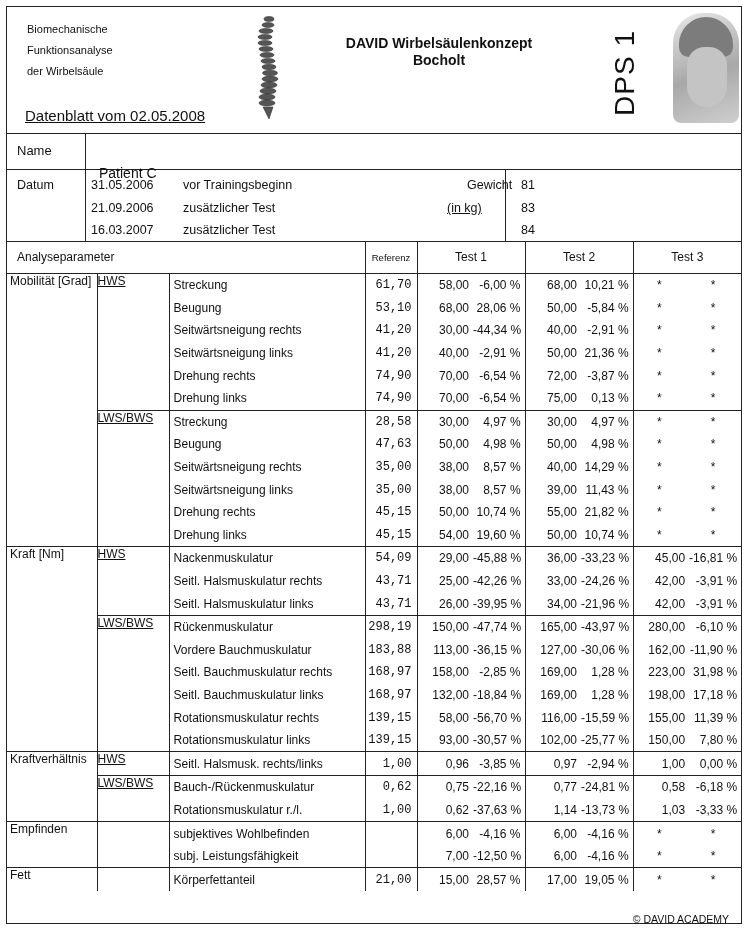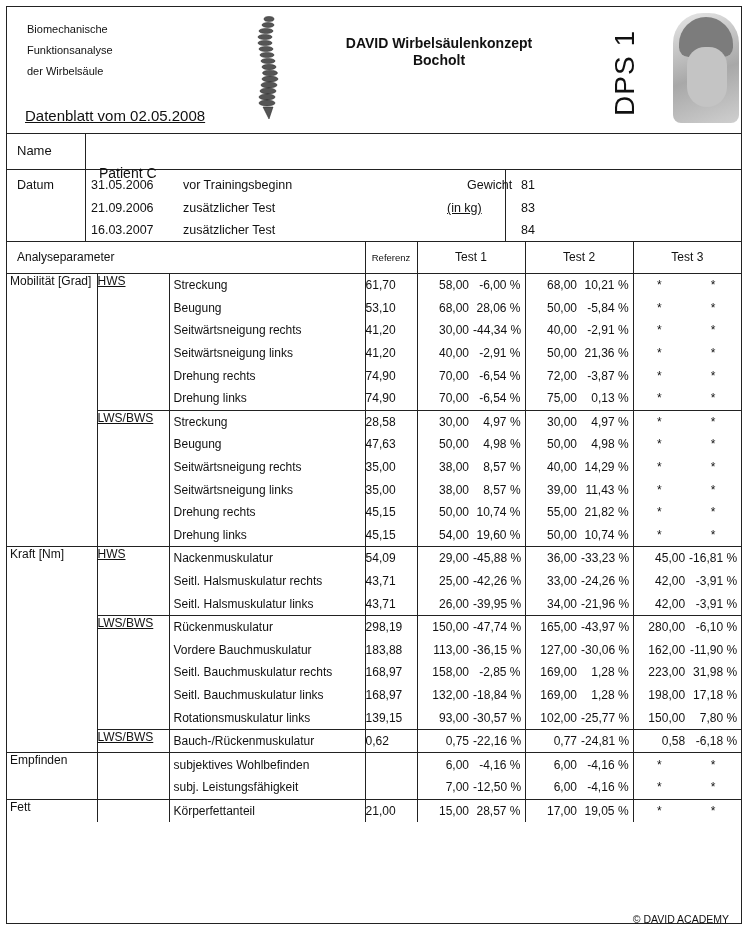--- a/index.html
+++ b/index.html
@@ -38,21 +38,21 @@
   .daterow .inkg { position: absolute; left: 440px; top: 32px; text-decoration: underline; }
   .daterow .divider2 { position: absolute; left: 498px; top: 0; bottom: 0; border-left: 1px solid #222; }
   .daterow .w { position: absolute; left: 514px; }
 
   .tbl { position: absolute; left: 0; top: 234px; width: 734px; border-collapse: collapse; font-size: 12px; table-layout: fixed; }
   .tbl td, .tbl th { padding: 0; height: 22.6px; white-space: nowrap; }
   .tbl th { font-weight: normal; height: 32px; border-bottom: 1px solid #222; }
   .c-cat { width: 90px; padding-left: 3px !important; vertical-align: top; }
   .c-reg { width: 72px; text-align: left; vertical-align: top; text-decoration: underline; }
   .c-par { width: 196px; padding-left: 4px !important; }
-  .c-ref { width: 52px; text-align: left; padding-right: 5px !important; }
+  .c-ref { width: 52px; text-align: right; padding-right: 5px !important; font-family: Liberation Mono, monospace; }
   .c-v  { text-align: right; padding-right: 4px !important; }
   .bl { border-left: 1px solid #222; }
   .gsep td { border-top: 1px solid #222; }
   .ssep .c-par, .ssep .c-ref, .ssep .c-v, .ssep .c-reg { border-top: 1px solid #222; }
   .footer { position: absolute; right: 12px; top: 906px; font-size: 10.5px; }
 </style>
 </head>
 <body>
 
 <div class="sheet">
@@ -363,41 +363,77 @@
           <td class="c-v bl">132,00</td>
           <td class="c-v">-18,84 %</td>
           <td class="c-v bl">169,00</td>
           <td class="c-v">1,28 %</td>
           <td class="c-v bl">198,00</td>
           <td class="c-v">17,18 %</td>
         </tr>
         <tr>
           <td class="c-cat" style="border-top: none;"></td>
           <td class="c-reg bl"></td>
+          <td class="c-par bl">Rotationsmuskulatur rechts</td>
+          <td class="c-ref bl">139,15</td>
+          <td class="c-v bl">58,00</td>
+          <td class="c-v">-56,70 %</td>
+          <td class="c-v bl">116,00</td>
+          <td class="c-v">-15,59 %</td>
+          <td class="c-v bl">155,00</td>
+          <td class="c-v">11,39 %</td>
+        </tr>
+        <tr>
+          <td class="c-cat" style="border-top: none;"></td>
+          <td class="c-reg bl"></td>
           <td class="c-par bl">Rotationsmuskulatur links</td>
           <td class="c-ref bl">139,15</td>
           <td class="c-v bl">93,00</td>
           <td class="c-v">-30,57 %</td>
           <td class="c-v bl">102,00</td>
           <td class="c-v">-25,77 %</td>
           <td class="c-v bl">150,00</td>
           <td class="c-v">7,80 %</td>
+        </tr>
+        <tr class="gsep">
+          <td class="c-cat">Kraftverhältnis</td>
+          <td class="c-reg bl">HWS</td>
+          <td class="c-par bl">Seitl. Halsmusk. rechts/links</td>
+          <td class="c-ref bl">1,00</td>
+          <td class="c-v bl">0,96</td>
+          <td class="c-v">-3,85 %</td>
+          <td class="c-v bl">0,97</td>
+          <td class="c-v">-2,94 %</td>
+          <td class="c-v bl">1,00</td>
+          <td class="c-v">0,00 %</td>
         </tr>
         <tr class="ssep">
           <td class="c-cat" style="border-top: none;"></td>
           <td class="c-reg bl">LWS/BWS</td>
           <td class="c-par bl">Bauch-/Rückenmuskulatur</td>
           <td class="c-ref bl">0,62</td>
           <td class="c-v bl">0,75</td>
           <td class="c-v">-22,16 %</td>
           <td class="c-v bl">0,77</td>
           <td class="c-v">-24,81 %</td>
           <td class="c-v bl">0,58</td>
           <td class="c-v">-6,18 %</td>
         </tr>
+        <tr>
+          <td class="c-cat" style="border-top: none;"></td>
+          <td class="c-reg bl"></td>
+          <td class="c-par bl">Rotationsmuskulatur r./l.</td>
+          <td class="c-ref bl">1,00</td>
+          <td class="c-v bl">0,62</td>
+          <td class="c-v">-37,63 %</td>
+          <td class="c-v bl">1,14</td>
+          <td class="c-v">-13,73 %</td>
+          <td class="c-v bl">1,03</td>
+          <td class="c-v">-3,33 %</td>
+        </tr>
         <tr class="gsep">
           <td class="c-cat">Empfinden</td>
           <td class="c-reg bl"></td>
           <td class="c-par bl">subjektives Wohlbefinden</td>
           <td class="c-ref bl"></td>
           <td class="c-v bl">6,00</td>
           <td class="c-v">-4,16 %</td>
           <td class="c-v bl">6,00</td>
           <td class="c-v">-4,16 %</td>
           <td class="c-v bl" style="text-align: center;">*</td>

